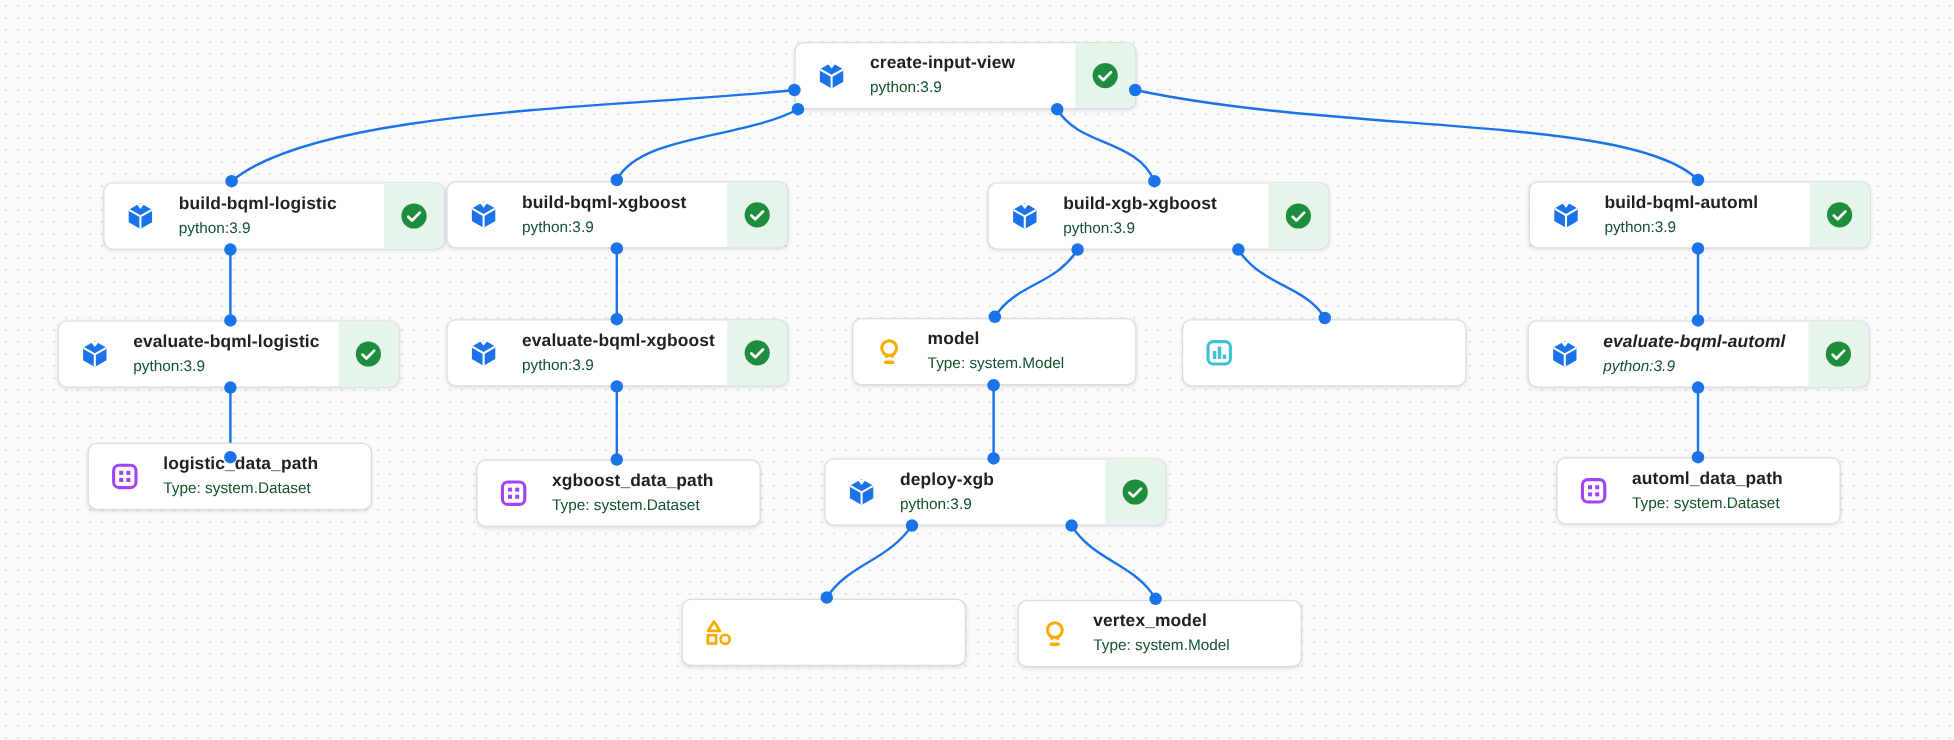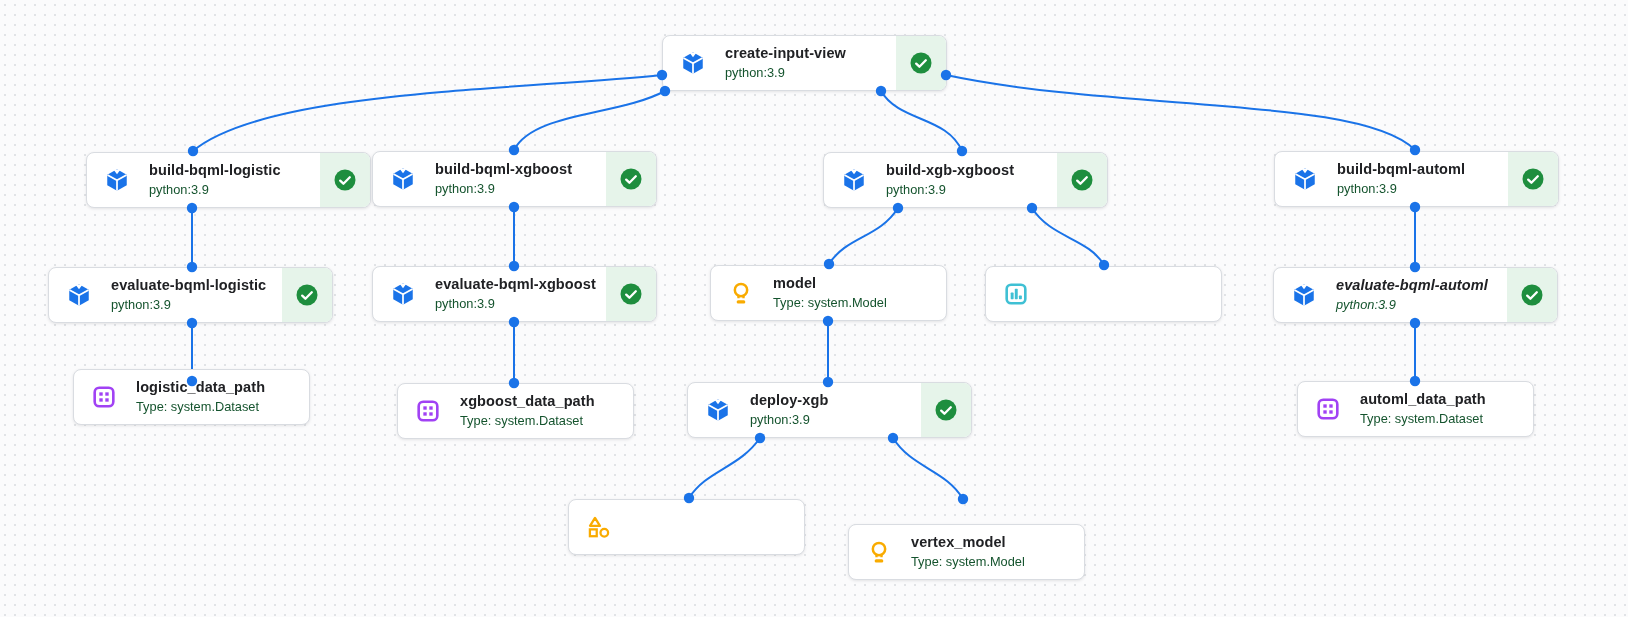--- a/index.html
+++ b/index.html
@@ -402,21 +402,21 @@
       <span class="node-icon">
           <svg viewBox="0 0 24 24" fill="none" stroke="#f9ab00">
             <path d="M8.3 3.6 L12.9 10.9 H3.7 Z" stroke-width="2.1" stroke-linejoin="round"></path>
             <rect x="3.6" y="14.2" width="6.3" height="6.3" stroke-width="2.1"></rect>
             <circle cx="16.9" cy="17.3" r="3.5" stroke-width="2.1"></circle>
           </svg>
         </span>
     </div>
 
   </div>
-    <div class="node artifact" style="left: 848px; top: 524px; width: 237px; height: 56px;">
+    <div class="node artifact" style="left: 848px; top: 500px; width: 237px; height: 56px;">
     <div class="node-main">
       <span class="node-icon">
           <svg viewBox="0 0 24 24" fill="none">
             <circle cx="12" cy="9.3" r="5.7" stroke="#f9ab00" stroke-width="2.3"></circle>
             <path d="M9.7 14.3 V16.8 M14.3 14.3 V16.8" stroke="#f9ab00" stroke-width="2.2"></path>
             <path d="M9.4 20.2 H14.6" stroke="#f9ab00" stroke-width="2.8" stroke-linecap="round"></path>
           </svg>
         </span>
       <span class="node-text">
         <div class="node-title">vertex_model</div>

